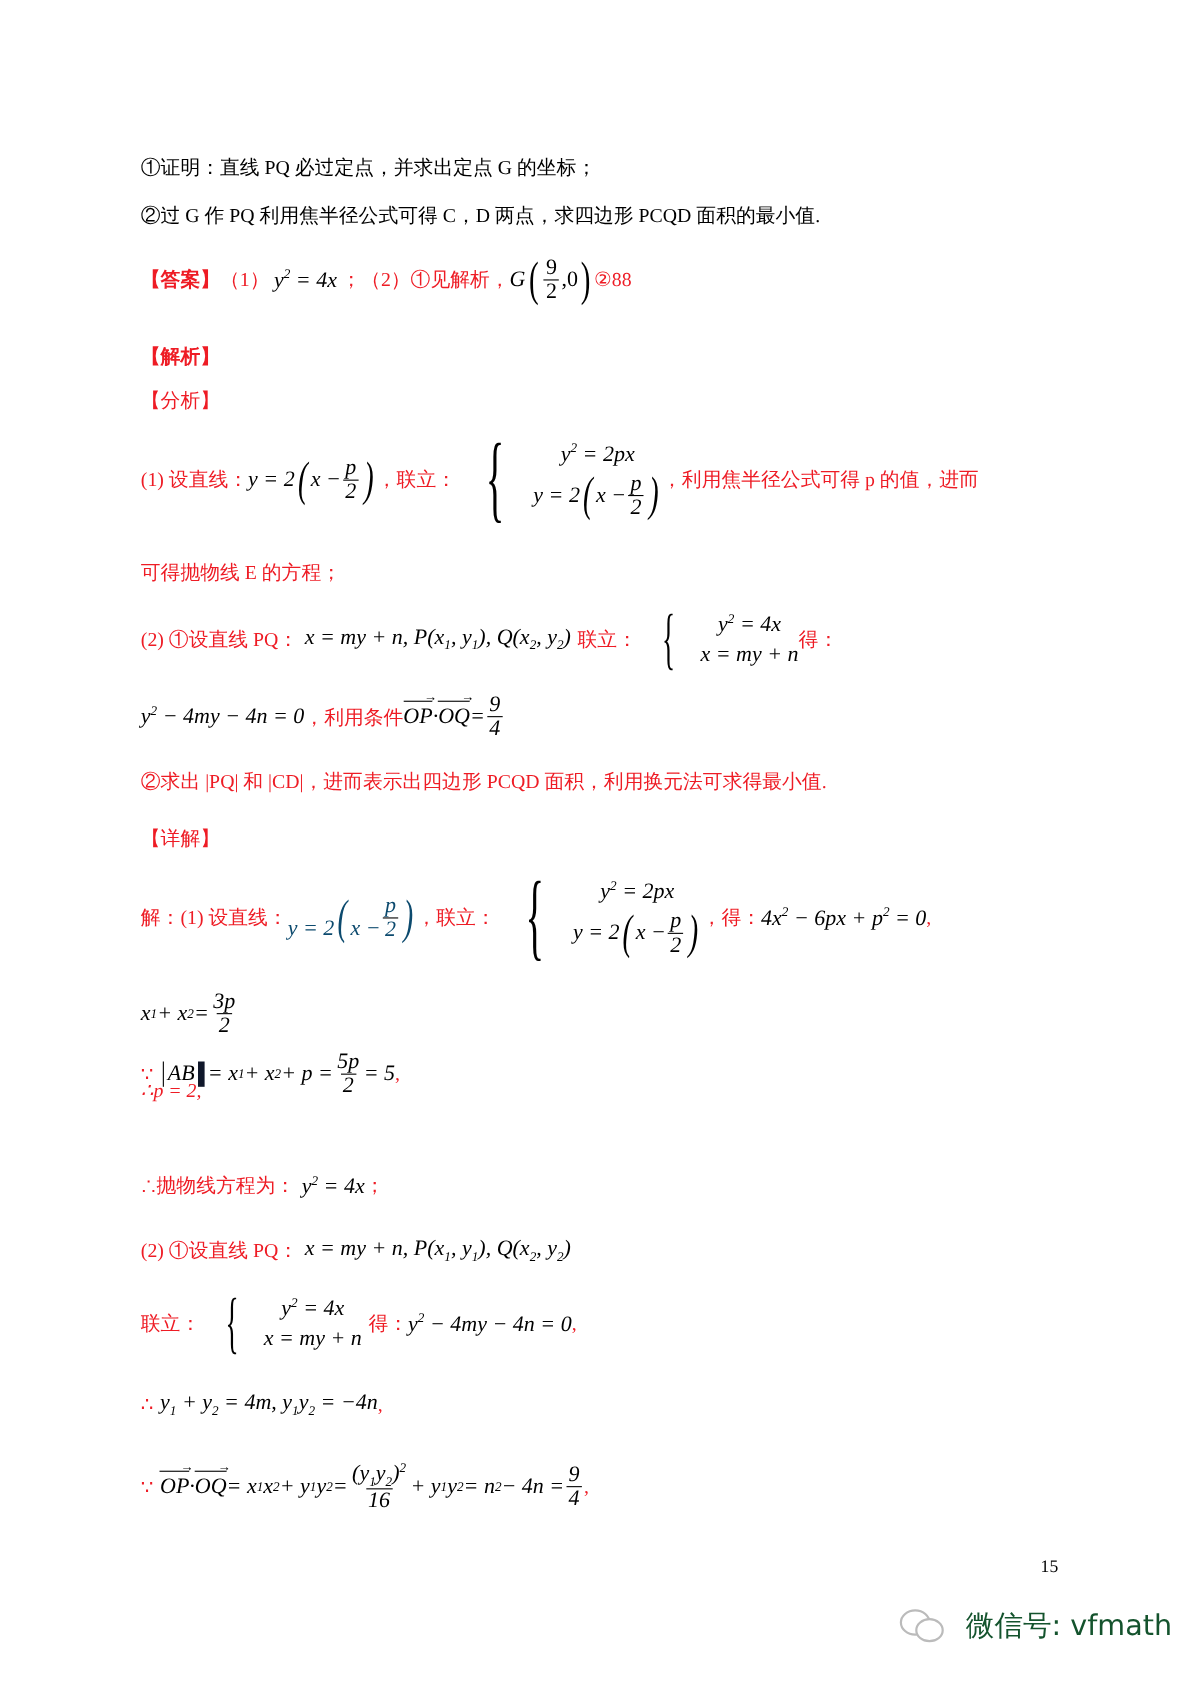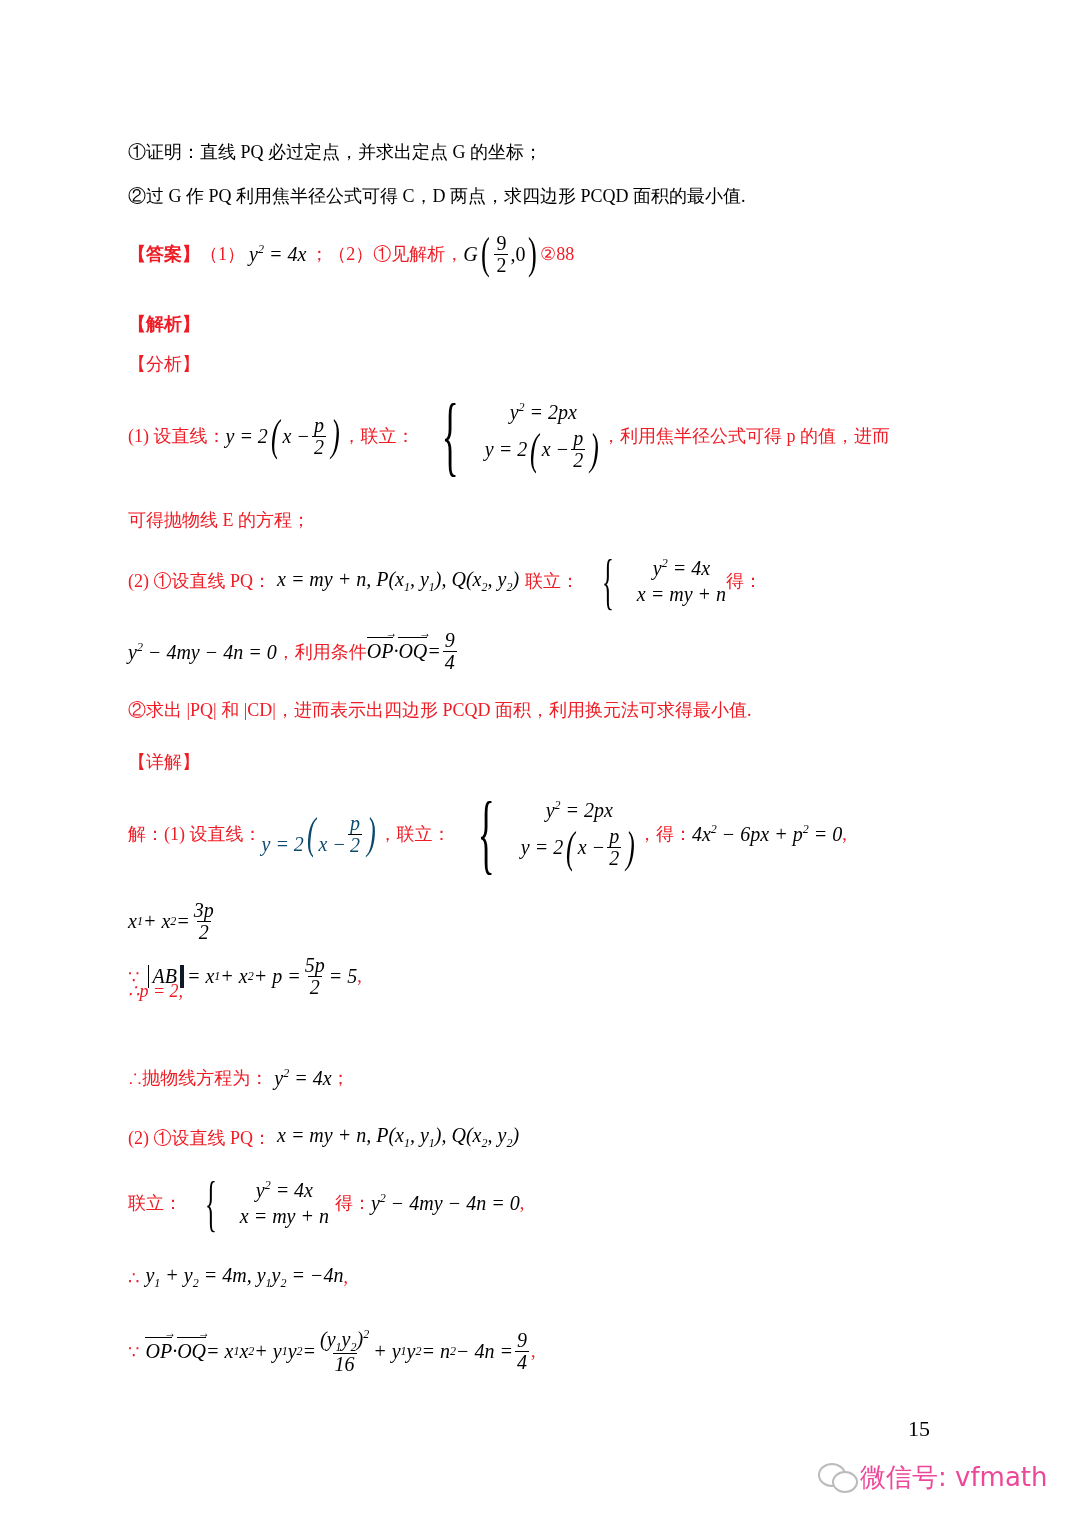--- a/index.html
+++ b/index.html
@@ -16,23 +16,23 @@
   .frac .num { padding: 0 2px; }
   .frac .den { border-top: 1px solid #000; padding: 0 2px; }
   .paren { font-size: 44px; font-weight: 200; transform: scaleX(0.6); display: inline-block; line-height: 1; }
   .brace { font-size: 88px; font-weight: 100; transform: scaleX(0.4); display: inline-block; line-height: 1; margin: 0 14px; }
   .system { display: inline-flex; flex-direction: column; align-items: center; justify-content: center; gap: 4px; }
   sup { font-size: 12px; }
   sub { font-size: 12px; }
   .vec { position: relative; display: inline-block; }
   .vec::before { content: ""; position: absolute; top: -3px; left: 0; right: 0; border-top: 1px solid #000; }
   .vec::after { content: "→"; position: absolute; top: -14px; right: -4px; font-size: 12px; font-style: normal; }
-  .abs { border-left: 1px solid #000; border-right: 4px solid #0f172a; padding: 0 3px; margin: 0 3px; }
-  .pagenum { position: absolute; left: 908px; top: 1416px; font-size: 22px; }
-  .watermark { position: absolute; left: 818px; top: 1460px; font-family: "DejaVu Sans", sans-serif; font-size: 26px; color: #ec4899; display: flex; align-items: center; gap: 2px; }
+  .abs { border-left: 1px solid #000; border-right: 6px solid #0f172a; padding: 0 3px; margin: 0 3px; }
+  .pagenum { position: absolute; left: 946px; top: 1416px; font-size: 16px; }
+  .watermark { position: absolute; left: 818px; top: 1460px; font-family: "DejaVu Sans", sans-serif; font-size: 26px; color: #14532d; display: flex; align-items: center; gap: 20px; }
   .wechat-icon { width: 40px; height: 30px; position: relative; }
   .wechat-icon .b1 { position: absolute; left: 0; top: 0; width: 24px; height: 20px; border: 2px solid #bbb; border-radius: 50%; }
   .wechat-icon .b2 { position: absolute; left: 14px; top: 8px; width: 22px; height: 18px; border: 2px solid #bbb; border-radius: 50%; background: #fff; }
 </style>
 </head>
 <body>
 
 <div class="line" style="top:140px;">
   <span>①证明：直线 PQ 必过定点，并求出定点 G 的坐标；</span>
 </div>

